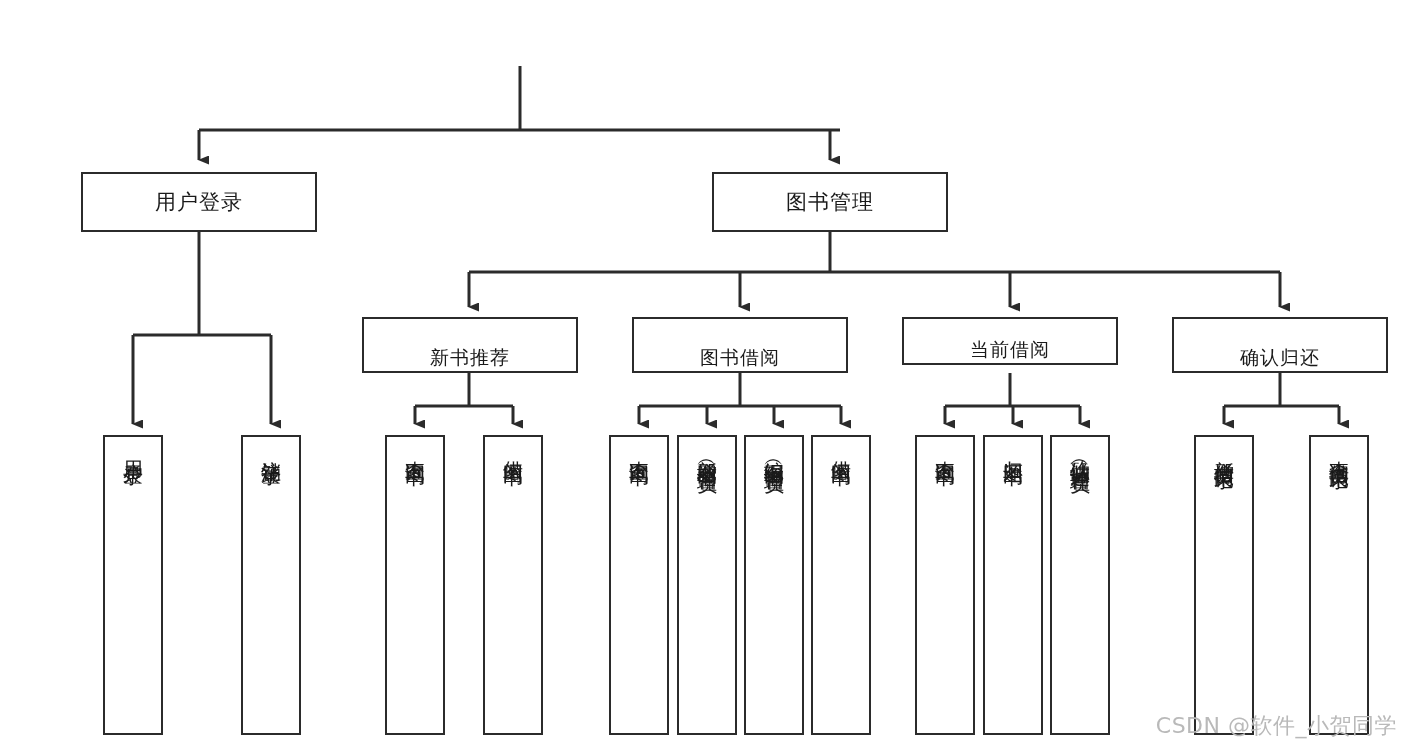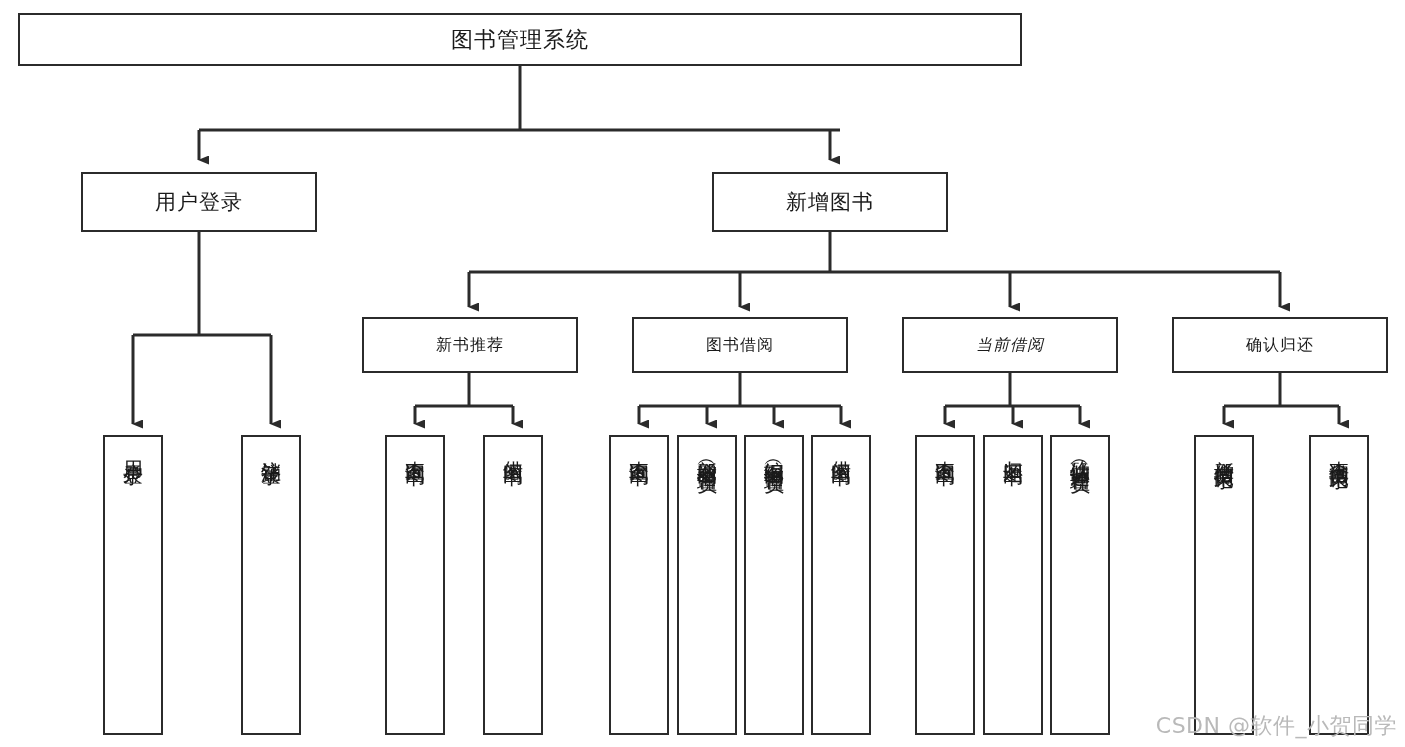--- a/index.html
+++ b/index.html
@@ -37,21 +37,22 @@
     text-align: center;
     z-index: 3;
   }
   .node.root {
     font-size: 22px;
   }
   .node.level2 {
     font-size: 21px;
   }
   .node.level3 {
-    font-size: 16px;
+    font-size: 19px;
+    align-items: flex-end;
   }
   .node.leaf {
     font-size: 20px;
     padding: 8px 0;
     align-items: flex-start;
   }
   .vlabel {
     writing-mode: vertical-rl;
     text-orientation: upright;
     letter-spacing: 2px;
@@ -121,38 +122,35 @@
       <path d="M 1013 406 L 1013 424" marker-end="url(#arrow)"></path>
       <path d="M 1080 406 L 1080 424" marker-end="url(#arrow)"></path>
 
       <path d="M 1280 373 L 1280 406"></path>
       <path d="M 1224 406 L 1339 406"></path>
       <path d="M 1224 406 L 1224 424" marker-end="url(#arrow)"></path>
       <path d="M 1339 406 L 1339 424" marker-end="url(#arrow)"></path>
     </g>
   </svg>
 
-  <div class="node root" style="left:18px; top:13px; width:1004px; height:53px;">
-    <span class="hlabel">图书管理系统</span>
-  </div>
 
   <div class="node level2" style="left:81px; top:172px; width:236px; height:60px;">
     <span class="hlabel">用户登录</span>
   </div>
   <div class="node level2" style="left:712px; top:172px; width:236px; height:60px;">
-    <span class="hlabel">新增图书</span>
+    <span class="hlabel">图书管理</span>
   </div>
 
   <div class="node level3" style="left:362px; top:317px; width:216px; height:56px;">
     <span class="hlabel">新书推荐</span>
   </div>
   <div class="node level3" style="left:632px; top:317px; width:216px; height:56px;">
     <span class="hlabel">图书借阅</span>
   </div>
-  <div class="node level3" style="left:902px; top:317px; width:216px; height:56px;font-style:italic;">
+  <div class="node level3" style="left:902px; top:317px; width:216px; height:48px;">
     <span class="hlabel">当前借阅</span>
   </div>
   <div class="node level3" style="left:1172px; top:317px; width:216px; height:56px;">
     <span class="hlabel">确认归还</span>
   </div>
 
   <div class="node leaf" style="left:103px; top:435px; width:60px; height:300px;">
     <span class="vlabel">用户登录</span>
   </div>
   <div class="node leaf" style="left:241px; top:435px; width:60px; height:300px;">

